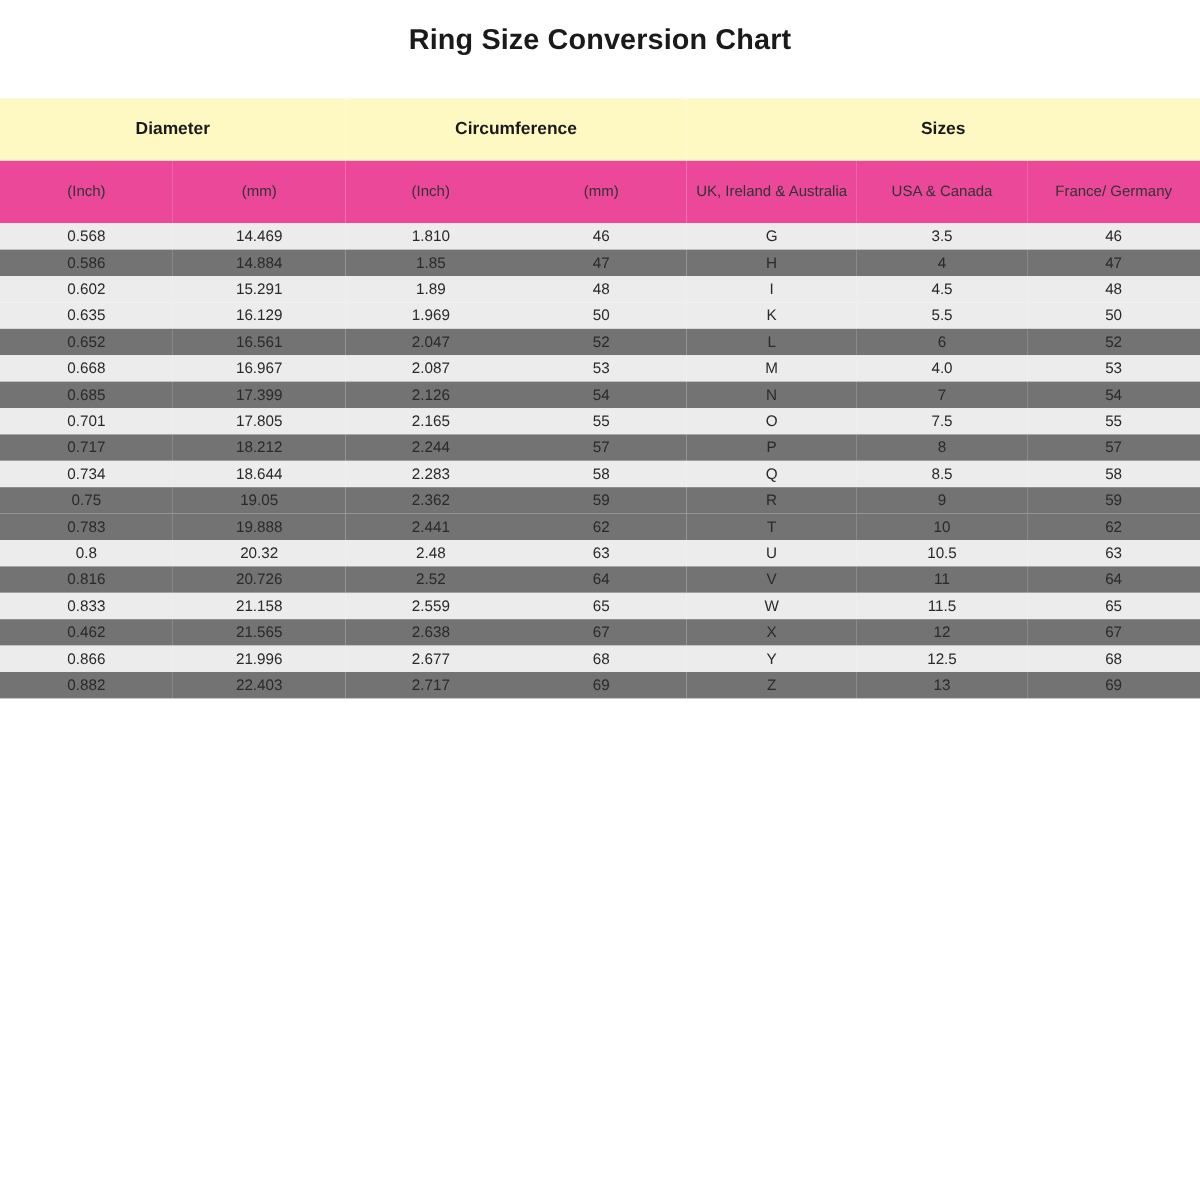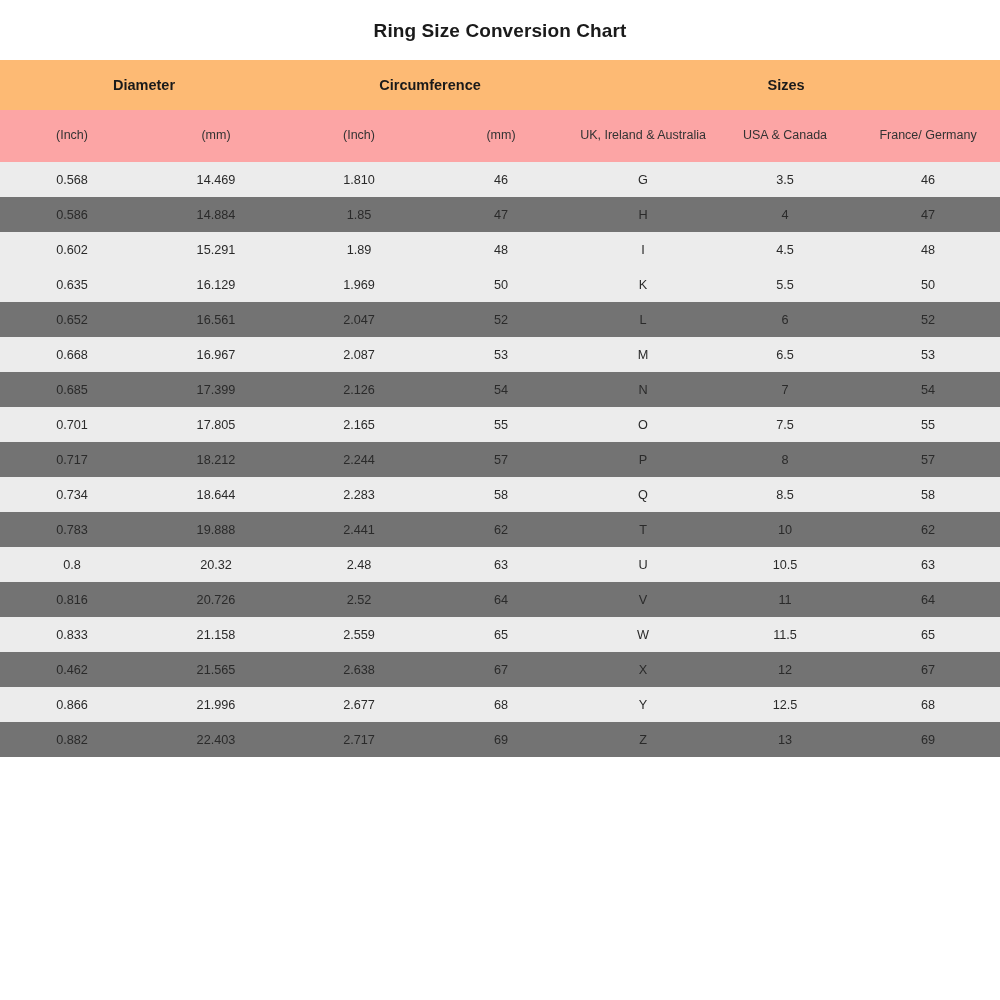--- a/index.html
+++ b/index.html
@@ -15,58 +15,58 @@
     overflow: hidden;
   }
   .page {
     width: 1000px;
     height: 1000px;
     position: relative;
     box-sizing: border-box;
   }
   .chart-title {
     text-align: center;
-    font-size: 19px;
+    font-size: 24px;
     font-weight: bold;
     color: #1a1a1a;
     padding-top: 20px;
-    padding-bottom: 18px;
+    padding-bottom: 34px;
     letter-spacing: 0.1px;
   }
   table.size-table {
     width: 1000px;
     border-collapse: collapse;
     table-layout: fixed;
   }
   table.size-table th,
   table.size-table td {
     text-align: center;
     vertical-align: middle;
     border: none;
   }
   tr.group-header th {
-    background: #fdba74;
+    background: #fef9c3;
     font-size: 14.5px;
     font-weight: bold;
     color: #1a1a1a;
-    height: 50px;
-    padding: 0;
+    height: 28px;
+    padding: 12px;
   }
   tr.sub-header th {
-    background: #fca5a5;
+    background: #ec4899;
     font-size: 12.5px;
     font-weight: normal;
     color: #333333;
     height: 52px;
     padding: 0 6px;
     line-height: 1.25;
     margin-left: 31px;
   }
   tbody tr {
-    height: 35px;
+    height: 22px;
   }
   tbody tr.odd {
     background: #ececec;
   }
   tbody tr.even {
     background: #737373;
   }
   tbody td {
     font-size: 12.7px;
     color: #2a2a2a;
@@ -159,21 +159,21 @@
           <td>L</td>
           <td>6</td>
           <td>52</td>
         </tr>
         <tr class="odd">
           <td>0.668</td>
           <td>16.967</td>
           <td>2.087</td>
           <td>53</td>
           <td>M</td>
-          <td>6.5</td>
+          <td>4.0</td>
           <td>53</td>
         </tr>
         <tr class="even">
           <td>0.685</td>
           <td>17.399</td>
           <td>2.126</td>
           <td>54</td>
           <td>N</td>
           <td>7</td>
           <td>54</td>
@@ -199,20 +199,29 @@
         <tr class="odd">
           <td>0.734</td>
           <td>18.644</td>
           <td>2.283</td>
           <td>58</td>
           <td>Q</td>
           <td>8.5</td>
           <td>58</td>
         </tr>
         <tr class="even">
+          <td>0.75</td>
+          <td>19.05</td>
+          <td>2.362</td>
+          <td>59</td>
+          <td>R</td>
+          <td>9</td>
+          <td>59</td>
+        </tr>
+        <tr class="even">
           <td>0.783</td>
           <td>19.888</td>
           <td>2.441</td>
           <td>62</td>
           <td>T</td>
           <td>10</td>
           <td>62</td>
         </tr>
         <tr class="odd">
           <td>0.8</td>

